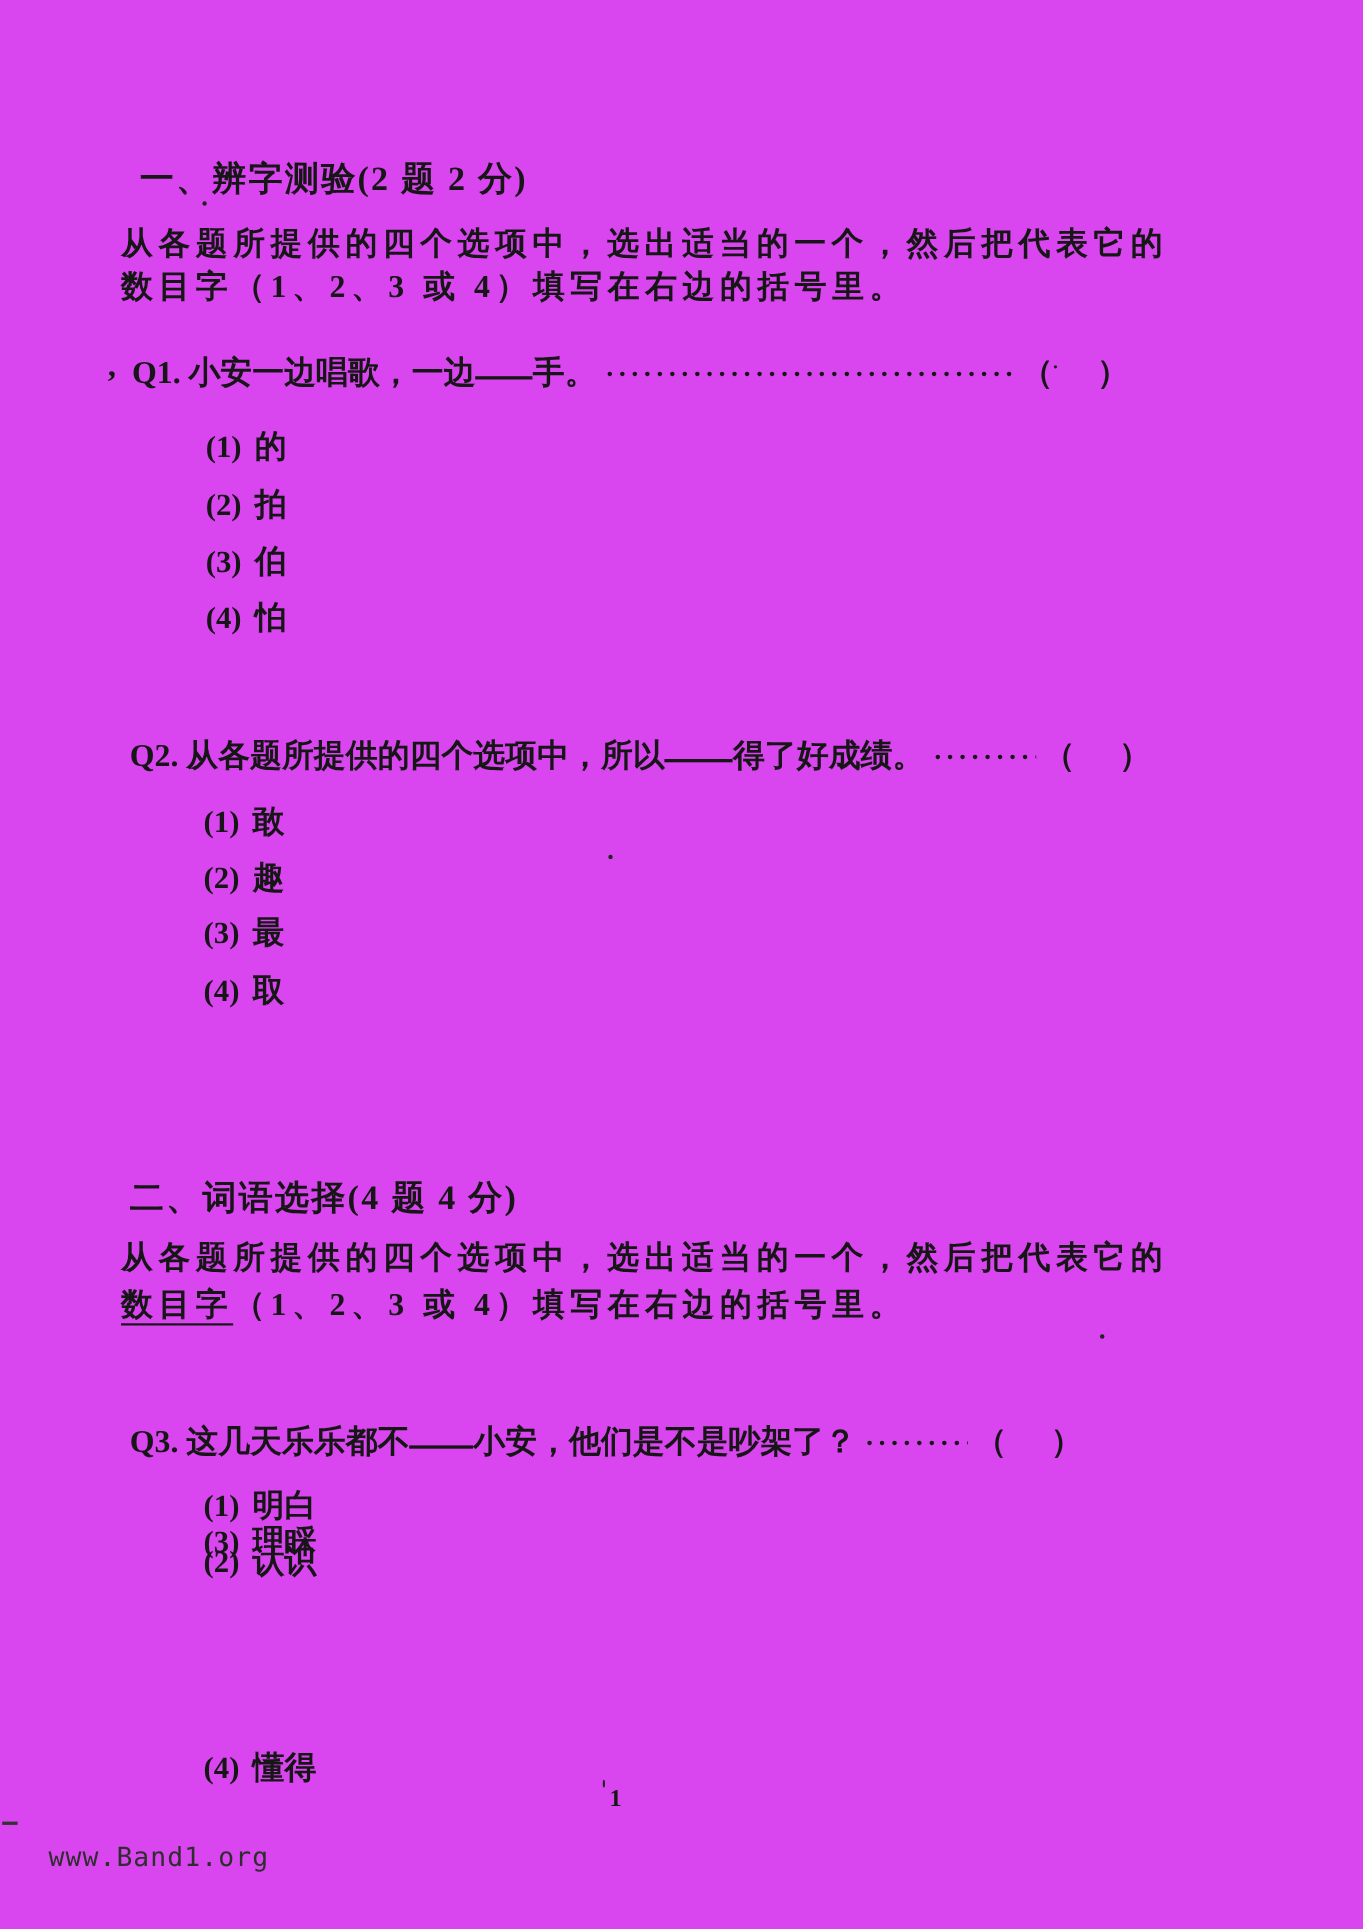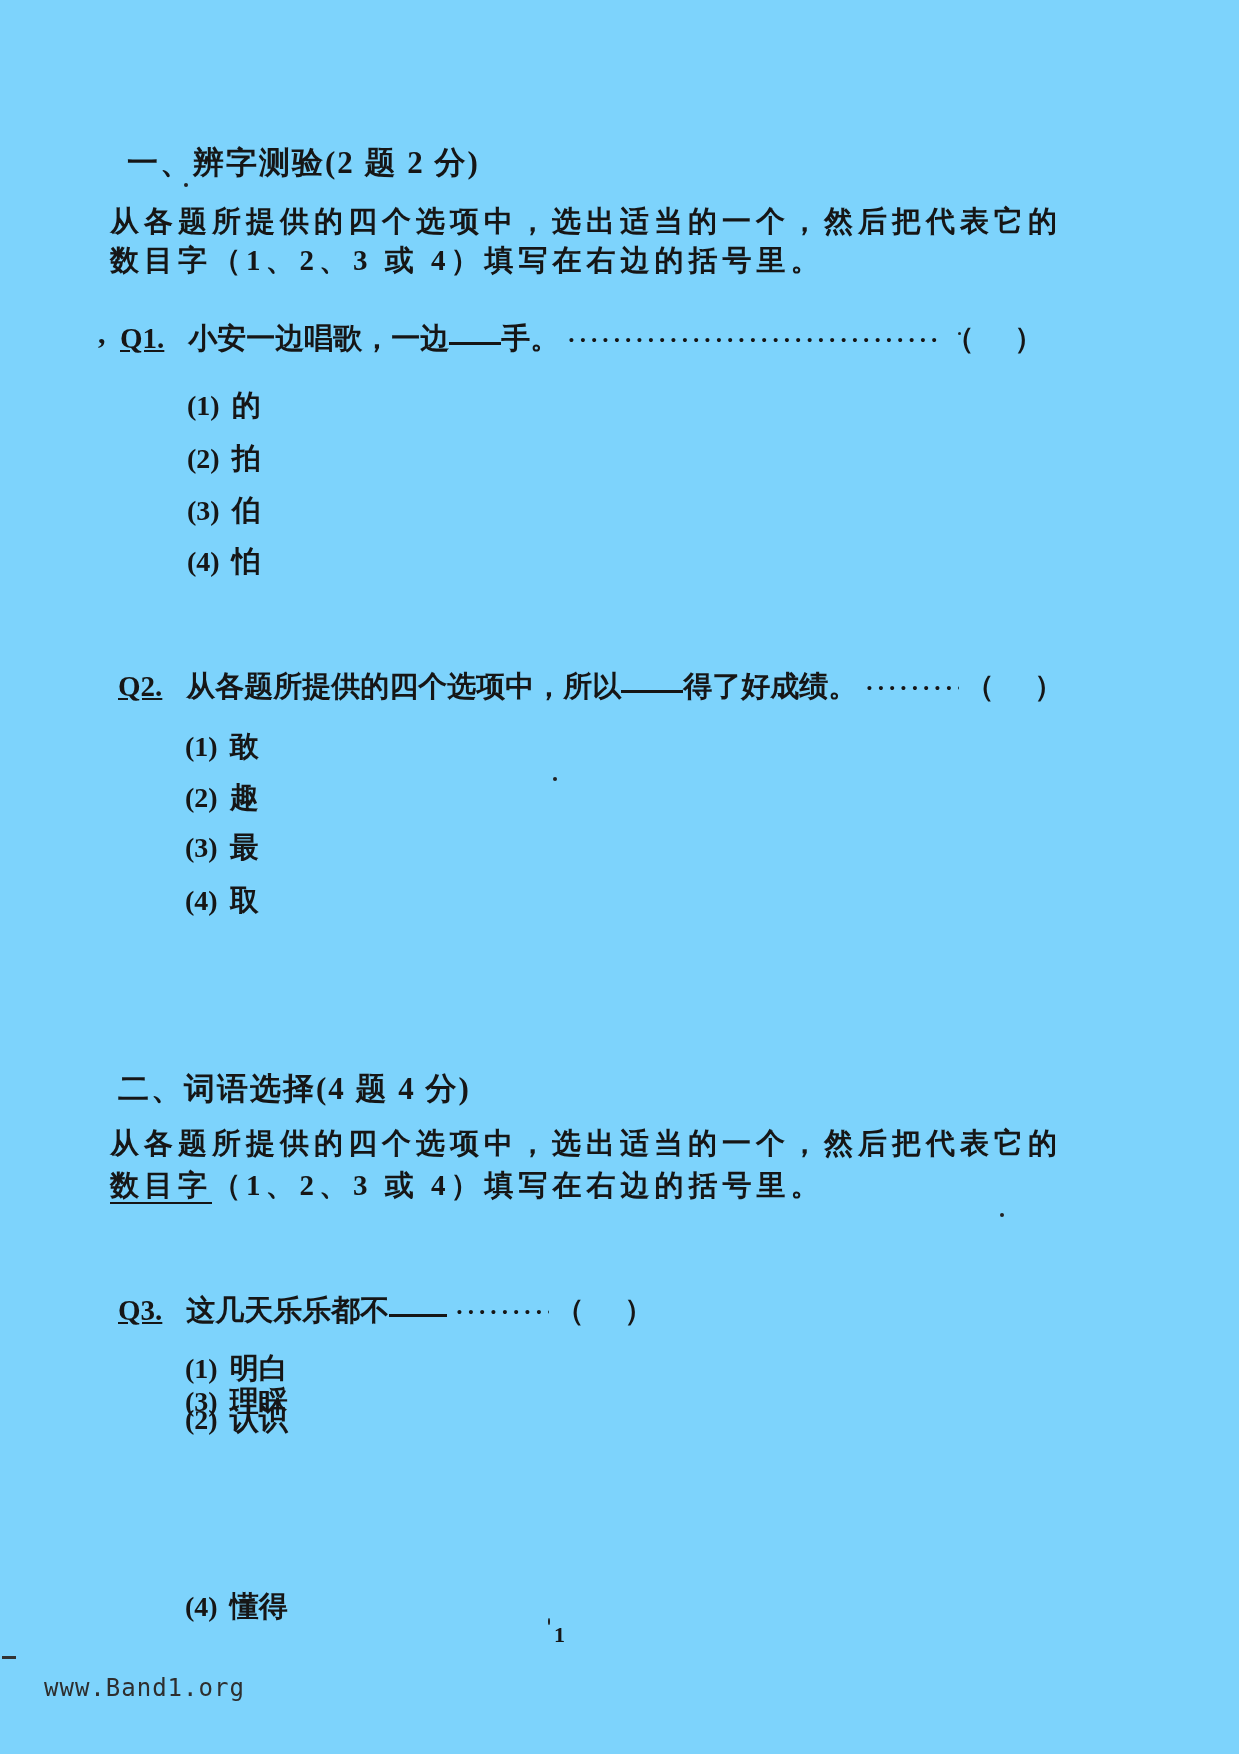--- a/index.html
+++ b/index.html
@@ -1,25 +1,25 @@
 <!DOCTYPE html>
 <html><head>
 <meta charset="utf-8">
 <style>
   html,body{margin:0;padding:0;background:#e8e8e8;}
   .page{
-    position:relative;width:1239px;height:1754px;background:#7dd3fc;
+    position:relative;width:1239px;height:1754px;background:#d946ef;
     font-family:"Liberation Serif","DejaVu Serif",serif;
     font-weight:700;color:#161616;overflow:hidden;margin:0 auto;
   }
   .abs{position:absolute;white-space:nowrap;}
   .heading{font-size:31px;letter-spacing:2px;}
   .instr{font-size:29px;letter-spacing:5px;}
   .qrow{font-size:29px;display:flex;align-items:baseline;}
-  .qnum{margin-right:24px;text-decoration:underline;}
+  .qnum{margin-right:7px;}
   .blank{display:inline-block;border-bottom:3px solid #161616;height:4px;transform:translateY(-3px);}
   .b1{width:52px}.b2{width:62px}.b3{width:58px}
   .leader{display:inline-block;overflow:hidden;white-space:nowrap;
     font-size:25px;letter-spacing:3px;margin:0 6px 0 8px;}
   .w-long{width:372px}.w-short{width:94px}
   .paren-gap{display:inline-block;width:40px;}
   .opt{font-size:29px;}
   .opt .optnum{margin-right:12px;font-size:28px;}
   .scorebox-label{
     border:2px dashed #3a3a3a;border-right:none;
@@ -104,20 +104,21 @@
 
   <div class="abs instr" style="left:110px;top:1124px">从各题所提供的四个选项中，选出适当的一个，然后把代表它的</div>
   <div class="abs instr" style="left:110px;top:1166px">
     <span class="underlined">数目字</span><span>（1、2、3 或 4）填写在右边的括号里。</span>
   </div>
 
   <div class="abs qrow" style="left:118px;top:1291px">
     <span class="qnum">Q3.</span>
     <span>这几天乐乐都不</span>
     <span class="blank b3"></span>
+    <span>小安，他们是不是吵架了？</span>
     <span class="leader w-short">·········</span>
     <span>（</span>
     <span class="paren-gap"></span>
     <span>）</span>
   </div>
 
   <div class="abs opt" style="left:185px;top:1349px">
     <span class="optnum">(1)</span><span>明白</span>
   </div>
   <div class="abs opt" style="left:185px;top:1400px">

